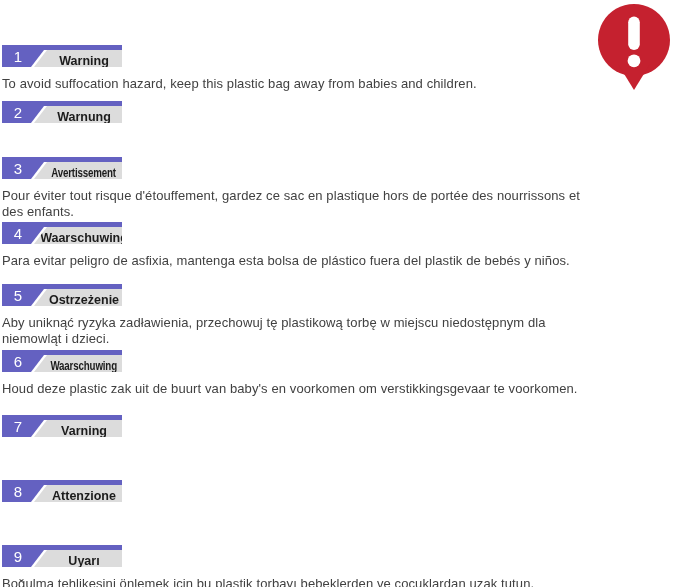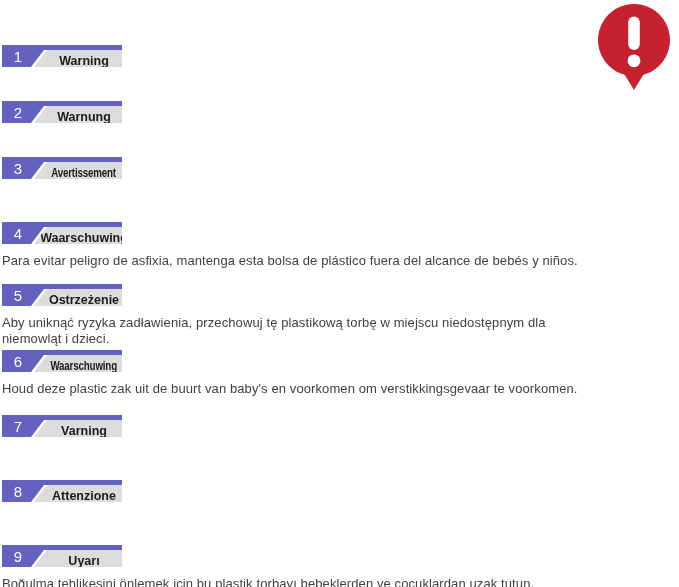--- a/index.html
+++ b/index.html
@@ -68,51 +68,54 @@
   </svg>
 
   <section class="sec s1">
     <div class="banner">
       <div class="num">1</div>
       <div class="diag"></div>
       <div class="labelarea">
         <span class="label">Warning</span>
       </div>
     </div>
+    <p class="text">To avoid suffocation hazard, keep this plastic bag away from babies and children.</p>
   </section>
 
   <section class="sec s2">
     <div class="banner">
       <div class="num">2</div>
       <div class="diag"></div>
       <div class="labelarea">
         <span class="label">Warnung</span>
       </div>
     </div>
   </section>
 
   <section class="sec s3">
     <div class="banner">
       <div class="num">3</div>
       <div class="diag"></div>
       <div class="labelarea">
         <span class="label condensed">Avertissement</span>
       </div>
     </div>
+    <p class="text">Pour éviter tout risque d'étouffement, gardez ce sac en plastique hors de portée des nourrissons et
+des enfants.</p>
   </section>
 
   <section class="sec s4">
     <div class="banner">
       <div class="num">4</div>
       <div class="diag"></div>
       <div class="labelarea">
         <span class="label">Waarschuwing</span>
       </div>
     </div>
-    <p class="text">Para evitar peligro de asfixia, mantenga esta bolsa de plástico fuera del alcance de bebés y niños.</p>
+    <p class="text">Para evitar peligro de asfixia, mantenga esta bolsa de plástico fuera del plastik de bebés y niños.</p>
   </section>
 
   <section class="sec s5">
     <div class="banner">
       <div class="num">5</div>
       <div class="diag"></div>
       <div class="labelarea">
         <span class="label">Ostrzeżenie</span>
       </div>
     </div>

